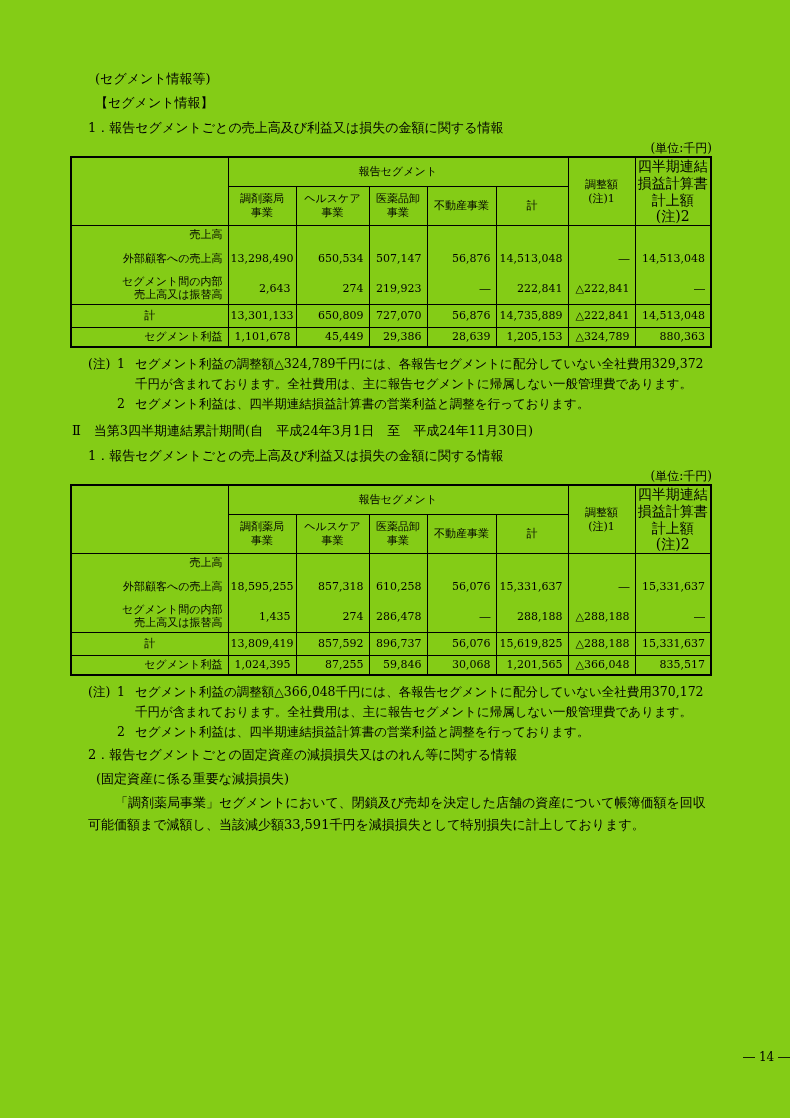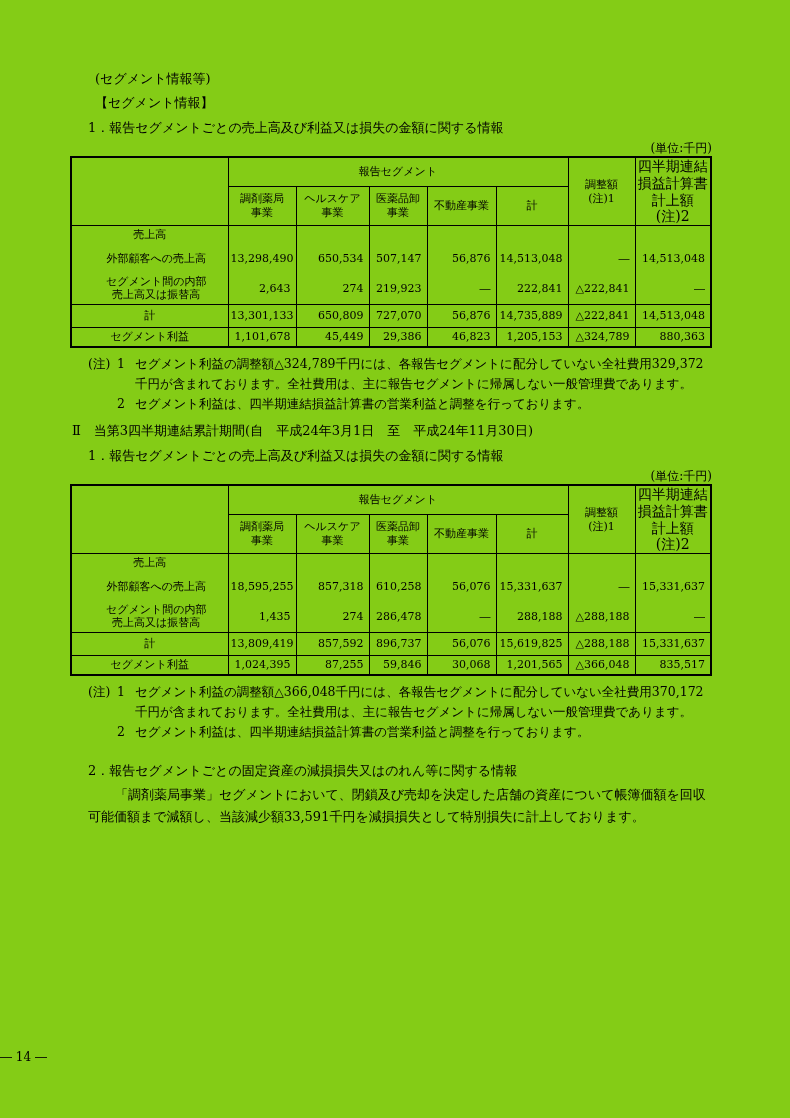--- a/index.html
+++ b/index.html
@@ -29,37 +29,37 @@
   table.seg tr.hrow1 { height: 25px; }
   table.seg tr.hrow2 { height: 33px; }
   table.seg td.hdr { text-align: center; border-bottom: 1px solid #000; }
   table.seg td.hdr-tall { font-size: 14px; line-height: 1.2; }
   table.seg tr.row-group { height: 19px; }
   table.seg tr.row-group td { border-bottom: none; padding-top: 2px; vertical-align: top; }
   table.seg tr.row-sub { height: 28px; }
   table.seg tr.row-total td, table.seg tr.row-profit td { border-top: 1.5px solid #000; }
   table.seg tr.row-total { height: 23px; }
   table.seg tr.row-profit { height: 16px; }
-  table.seg td.rowlabel { text-align: center; padding: 2px 5px; }
+  table.seg td.rowlabel { text-align: right; padding: 2px 5px; }
   table.seg tr.row-sub td.rowlabel { padding-left: 18px; }
   table.seg tr.row-total td.rowlabel { text-align: center; padding-left: 5px; }
   table.seg td.num { text-align: right; padding: 2px 5px 2px 2px; }
 
   .notes { margin: 6px 0 0 88px; width: 624px; font-size: 12.5px; }
   .note-row { display: flex; line-height: 20px; }
   .note-label { width: 29px; flex: none; }
   .note-num { width: 18px; flex: none; }
   .note-text { flex: 1; }
 
   .sec2 { margin-top: 4px; }
-  .impairment { margin-top: 16px; }
+  .impairment { }
   .impair-sub { margin-left: 96px; line-height: 24px; }
   .impair-body { margin-left: 88px; width: 624px; text-indent: 27px; line-height: 22px; margin-top: 1px; }
 
-  .page-number { position: absolute; top: 1050px; left: 0; width: 100%; text-align: left; font-size: 12px; }
+  .page-number { position: absolute; top: 1050px; left: 0; width: 100%; text-align: right; font-size: 12px; }
 </style>
 </head>
 <body>
 
 <div class="page">
 
   <div class="meta-heading">(セグメント情報等)</div>
   <div class="main-heading">【セグメント情報】</div>
 
   <section>
@@ -136,21 +136,21 @@
             <td class="num">56,876</td>
             <td class="num">14,735,889</td>
             <td class="num">△222,841</td>
             <td class="num">14,513,048</td>
           </tr>
           <tr class="row-profit">
             <td class="rowlabel">セグメント利益</td>
             <td class="num">1,101,678</td>
             <td class="num">45,449</td>
             <td class="num">29,386</td>
-            <td class="num">46,823</td>
+            <td class="num">28,639</td>
             <td class="num">1,205,153</td>
             <td class="num">△324,789</td>
             <td class="num">880,363</td>
           </tr>
         </tbody>
       </table>
     <div class="notes">
       <div class="note-row">
         <span class="note-label">(注)</span>
         <span class="note-num">1</span>
@@ -262,17 +262,18 @@
       <div class="note-row">
         <span class="note-label"></span>
         <span class="note-num">2</span>
         <span class="note-text">セグメント利益は、四半期連結損益計算書の営業利益と調整を行っております。</span>
       </div>
     </div>
   </section>
 
   <section class="impairment">
     <div class="item-heading">2．報告セグメントごとの固定資産の減損損失又はのれん等に関する情報</div>
+    <div class="impair-sub">(固定資産に係る重要な減損損失)</div>
     <div class="impair-body">「調剤薬局事業」セグメントにおいて、閉鎖及び売却を決定した店舗の資産について帳簿価額を回収可能価額まで減額し、当該減少額33,591千円を減損損失として特別損失に計上しております。</div>
   </section>
 
   <div class="page-number">― 14 ―</div>
 </div>
 
 </body></html>

